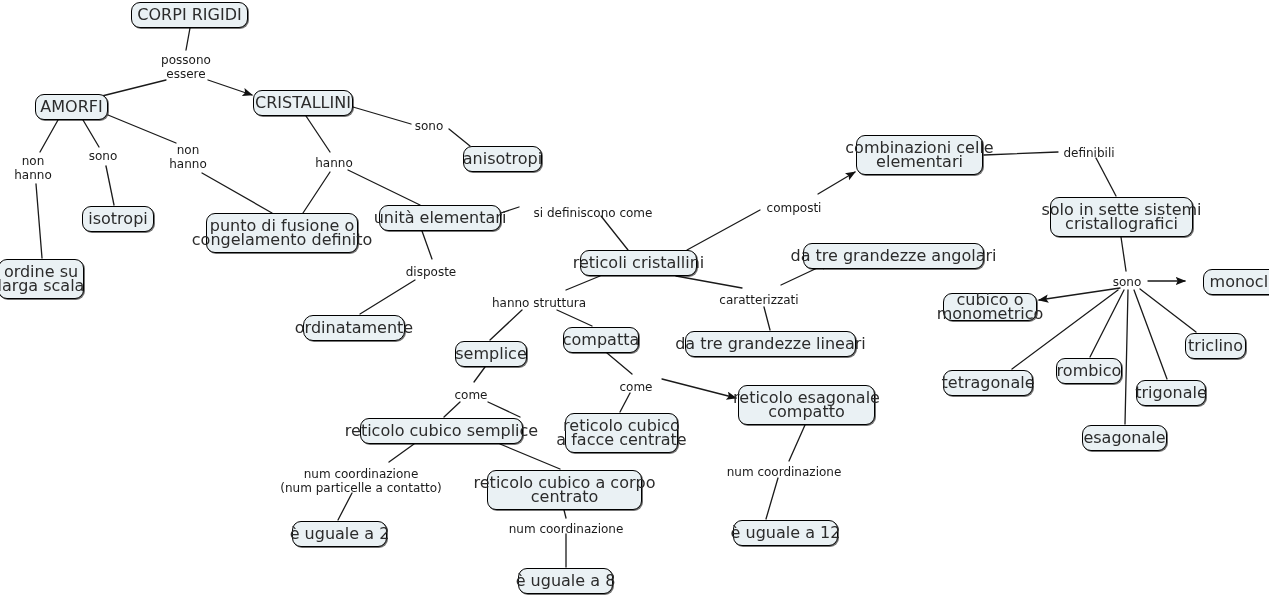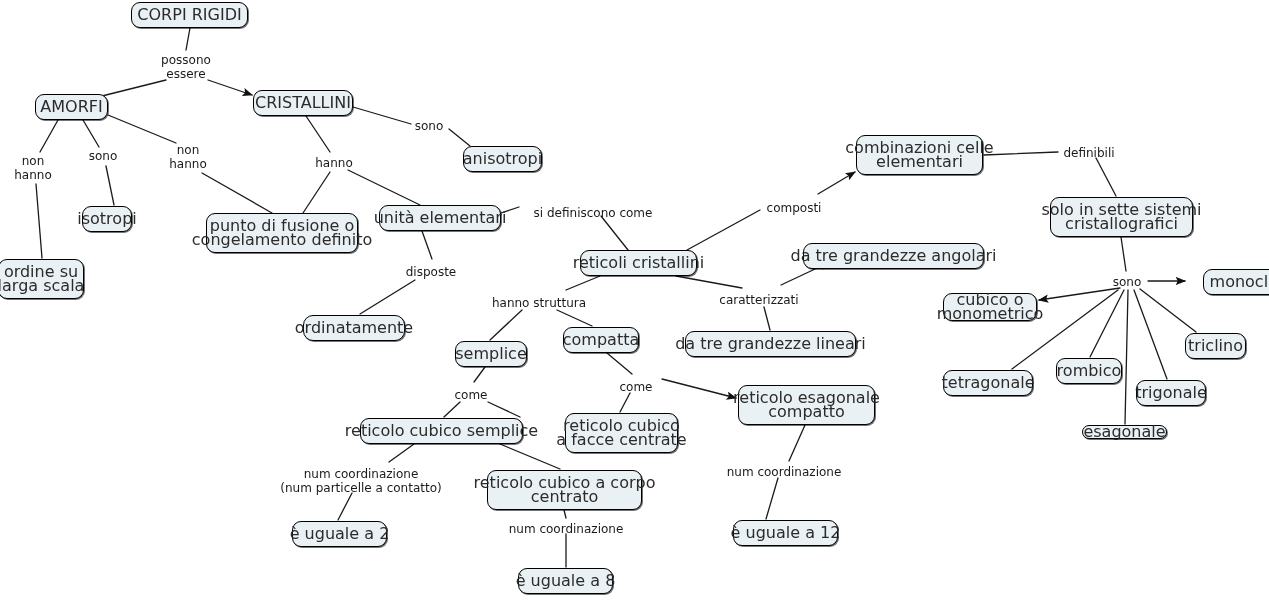--- a/index.html
+++ b/index.html
@@ -117,21 +117,21 @@
         <path d="M1134,290 L1167,379"></path>
         <path d="M1140,289 L1196,332"></path>
       </g>
   </svg>
 
   <div id="nodes-layer">
       <div class="node" style="left: 131px; top: 2px; width: 117px; height: 26px;">CORPI RIGIDI</div>
       <div class="node" style="left: 35px; top: 94px; width: 73px; height: 26px;">AMORFI</div>
       <div class="node" style="left: 253px; top: 90px; width: 100px; height: 26px;">CRISTALLINI</div>
       <div class="node" style="left: 463px; top: 146px; width: 79px; height: 26px;">anisotropi</div>
-      <div class="node" style="left: 82px; top: 206px; width: 50px; height: 26px;">isotropi</div>
+      <div class="node" style="left: 82px; top: 206px; width: 72px; height: 26px;">isotropi</div>
       <div class="node" style="left: -2px; top: 259px; width: 86px; height: 40px;">ordine su
 larga scala</div>
       <div class="node" style="left: 206px; top: 213px; width: 152px; height: 40px;">punto di fusione o
 congelamento definito</div>
       <div class="node" style="left: 379px; top: 205px; width: 122px; height: 26px;">unità elementari</div>
       <div class="node" style="left: 303px; top: 315px; width: 102px; height: 26px; border-radius: 10px;">ordinatamente</div>
       <div class="node" style="left: 580px; top: 250px; width: 117px; height: 26px;">reticoli cristallini</div>
       <div class="node" style="left: 455px; top: 341px; width: 72px; height: 26px;">semplice</div>
       <div class="node" style="left: 563px; top: 327px; width: 76px; height: 26px;">compatta</div>
       <div class="node" style="left: 360px; top: 418px; width: 163px; height: 26px;">reticolo cubico semplice</div>
@@ -147,21 +147,21 @@
       <div class="node" style="left: 685px; top: 331px; width: 171px; height: 26px;">da tre grandezze lineari</div>
       <div class="node" style="left: 803px; top: 243px; width: 181px; height: 26px;">da tre grandezze angolari</div>
       <div class="node" style="left: 856px; top: 135px; width: 127px; height: 40px;">combinazioni celle
 elementari</div>
       <div class="node" style="left: 1050px; top: 197px; width: 143px; height: 40px;">solo in sette sistemi
 cristallografici</div>
       <div class="node" style="left: 943px; top: 293px; width: 94px; height: 28px;">cubico o
 monometrico</div>
       <div class="node" style="left: 943px; top: 370px; width: 90px; height: 26px;">tetragonale</div>
       <div class="node" style="left: 1056px; top: 358px; width: 66px; height: 26px;">rombico</div>
-      <div class="node" style="left: 1082px; top: 425px; width: 85px; height: 14px;">esagonale</div>
+      <div class="node" style="left: 1082px; top: 425px; width: 85px; height: 26px;">esagonale</div>
       <div class="node" style="left: 1136px; top: 380px; width: 70px; height: 26px;">trigonale</div>
       <div class="node" style="left: 1185px; top: 333px; width: 61px; height: 26px;">triclino</div>
       <div class="node" style="left: 1187px; top: 269px; width: 96px; height: 26px; margin-left: 16px;">monoclino</div>
     </div>
   <div id="labels-layer">
       <div class="link-label" style="left: 186px; top: 53px;">possono
 essere</div>
       <div class="link-label" style="left: 33px; top: 154px;">non
 hanno</div>
       <div class="link-label" style="left: 103px; top: 149px;">sono</div>

